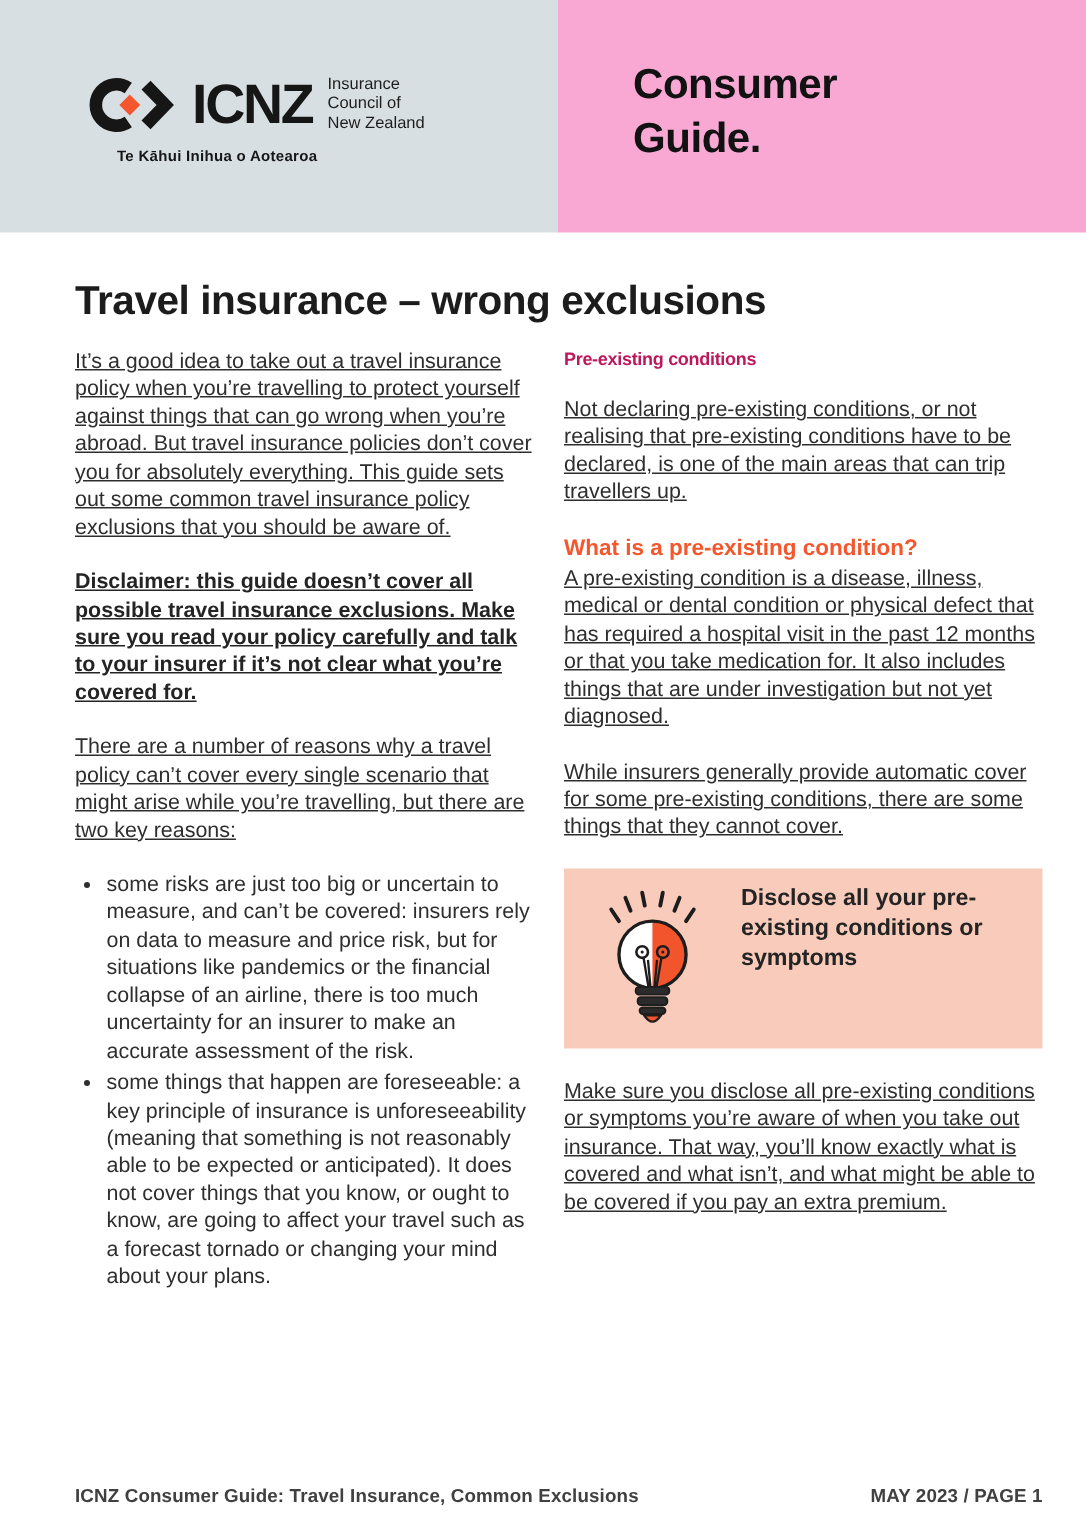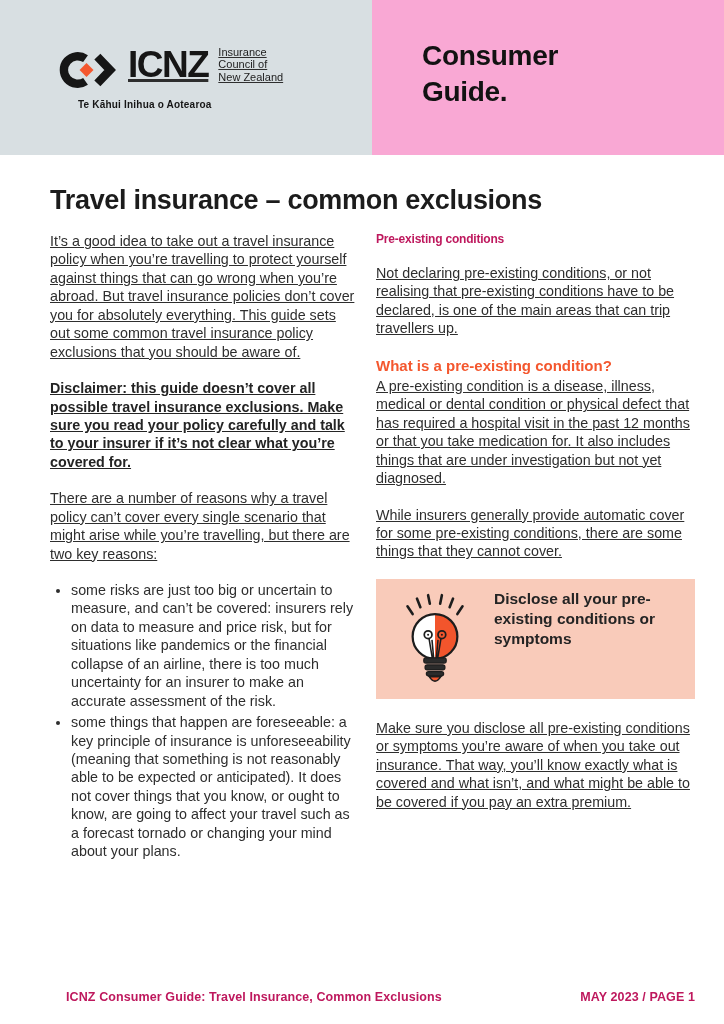--- a/index.html
+++ b/index.html
@@ -12,21 +12,21 @@
     overflow:hidden;
   }
   
   .header{display:flex;height:155px;width:100%;}
   .header-left{
     width:372px;background:#d8dfe2;
     display:flex;align-items:center;
     box-sizing:border-box;padding-left:56px;
   }
   .logo-block{display:flex;flex-direction:column;}
-  .logo-row{display:flex;gap:8px;text-decoration:underline;}
+  .logo-row{display:flex;align-items:center;gap:8px;}
   .logo-mark{width:64px;height:48px;flex:0 0 auto;}
   .logo-name{
     font-size:37px;font-weight:700;letter-spacing:-1.5px;
     color:#161616;line-height:1;
   }
   .logo-side{
     font-size:11px;line-height:1.18;color:#1d1d1d;
     white-space:pre-line;margin-left:2px;
   }
   .logo-maori{
@@ -82,21 +82,21 @@
   .callout-text{
     font-size:15.5px;font-weight:700;color:#242424;line-height:1.3;
     max-width:210px;
   }
   
   .footer{
     position:absolute;left:50px;right:29px;bottom:20px;
   }
   .footer-top{display:flex;justify-content:space-between;align-items:baseline;}
   .footer-title,.footer-page{
-    color:#be185d;font-weight:700;font-size:12.5px;letter-spacing:.1px;margin-left:16px;
+    color:#404040;font-weight:700;font-size:12.5px;letter-spacing:.1px;
   }
   .footer-note{
     margin-top:6px;font-size:10.5px;line-height:1.35;color:#3f3f3f;
     max-width:400px;
   }
 </style>
 </head>
 <body>
 
 <div class="page">
@@ -116,21 +116,21 @@
 New Zealand</span>
         </div>
         <div class="logo-maori">Te Kāhui Inihua o Aotearoa</div>
       </div>
     </div>
     <div class="header-right">
       <div class="guide-label">Consumer Guide.</div>
     </div>
   </div>
 
-  <h1 class="page-title">Travel insurance – common exclusions</h1>
+  <h1 class="page-title">Travel insurance – wrong exclusions</h1>
 
   <div class="main" style="margin-top:16px;">
 
     <div class="col col-left">
       <p>It’s a good idea to take out a travel insurance policy when you’re travelling to protect yourself against things that can go wrong when you’re abroad. But travel insurance policies don’t cover you for absolutely everything. This guide sets out some common travel insurance policy exclusions that you should be aware of.</p>
       <p class="disclaimer">Disclaimer: this guide doesn’t cover all possible travel insurance exclusions. Make sure you read your policy carefully and talk to your insurer if it’s not clear what you’re covered for.</p>
       <p>There are a number of reasons why a travel policy can’t cover every single scenario that might arise while you’re travelling, but there are two key reasons:</p>
       <ul class="reasons">
         <li>some risks are just too big or uncertain to measure, and can’t be covered: insurers rely on data to measure and price risk, but for situations like pandemics or the financial collapse of an airline, there is too much uncertainty for an insurer to make an accurate assessment of the risk.</li>
         <li>some things that happen are foreseeable: a key principle of insurance is unforeseeability (meaning that something is not reasonably able to be expected or anticipated). It does not cover things that you know, or ought to know, are going to affect your travel such as a forecast tornado or changing your mind about your plans.</li>

